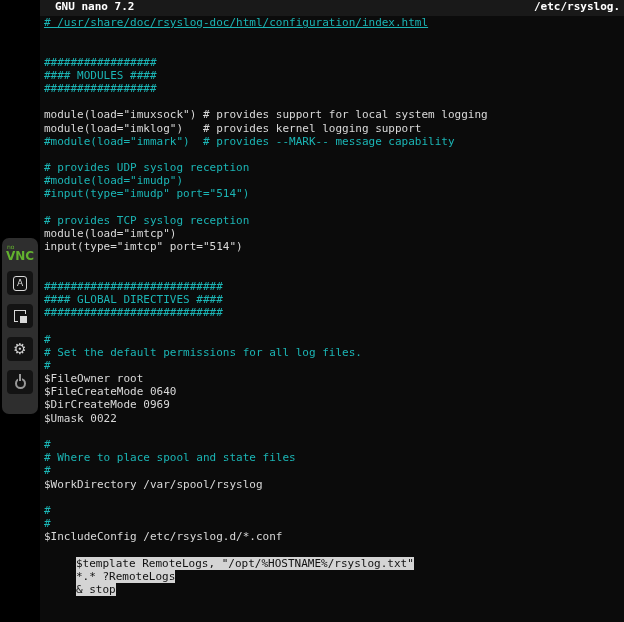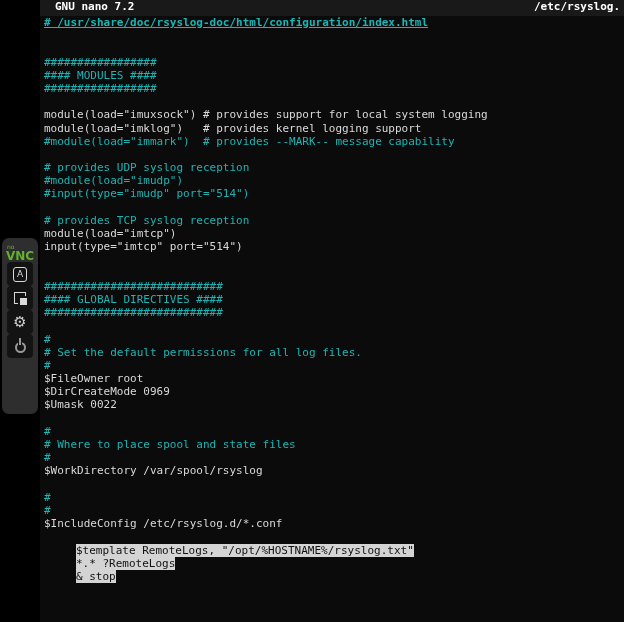--- a/index.html
+++ b/index.html
@@ -26,30 +26,30 @@
     background: #191919; color: #ffffff;
     font-weight: bold;
     padding: 0 4px 16px 15px;
     white-space: pre;
   }
   .lines { padding-left: 4px; }
   .line { height: 13.2px; white-space: pre; }
   .comment  { color: #1bb5b5; }
   .code     { color: #d9d9d9; }
   .selected { background: #d4d4d4; color: #111111; margin-left: 32px; }
-  .underline { text-decoration: underline; font-weight: bold; }
+  .underline { text-decoration: underline; }
 
   
   .sidebar { position: absolute; left: 0; top: 0; width: 40px; height: 622px; background: #000; }
   .vnc-panel {
     position: absolute; left: 2px; top: 238px;
     width: 36px; height: 176px;
     background: #2e2e2e; border-radius: 7px;
     display: flex; flex-direction: column; align-items: center;
-    padding-top: 6px; 
+    padding-top: 6px; gap: 9px;
   }
   .vnc-logo { line-height: 1; color: #63b22f; font-family: "DejaVu Sans", sans-serif; text-align: left; }
   .vnc-logo .no  { display: block; font-size: 6px; margin-left: 1px; }
   .vnc-logo .vnc { display: block; font-size: 12px; font-weight: bold; }
   .vnc-btn {
     width: 26px; height: 24px; flex: none;
     background: #131313; border: none; border-radius: 4px;
     display: flex; align-items: center; justify-content: center;
     color: #d9d9d9; cursor: pointer; padding: 0;
   }
@@ -138,20 +138,21 @@
         <div class="line">&nbsp;</div>
         <div class="line">&nbsp;</div>
         <div class="line"><span class="comment">###########################</span></div>
         <div class="line"><span class="comment">#### GLOBAL DIRECTIVES ####</span></div>
         <div class="line"><span class="comment">###########################</span></div>
         <div class="line">&nbsp;</div>
         <div class="line"><span class="comment">#</span></div>
         <div class="line"><span class="comment"># Set the default permissions for all log files.</span></div>
         <div class="line"><span class="comment">#</span></div>
         <div class="line"><span class="code">$FileOwner root</span></div>
+        <div class="line"><span class="code">$FileCreateMode 0640</span></div>
         <div class="line"><span class="code">$DirCreateMode 0969</span></div>
         <div class="line"><span class="code">$Umask 0022</span></div>
         <div class="line">&nbsp;</div>
         <div class="line"><span class="comment">#</span></div>
         <div class="line"><span class="comment"># Where to place spool and state files</span></div>
         <div class="line"><span class="comment">#</span></div>
         <div class="line"><span class="code">$WorkDirectory /var/spool/rsyslog</span></div>
         <div class="line">&nbsp;</div>
         <div class="line"><span class="comment">#</span></div>
         <div class="line"><span class="comment">#</span></div>

